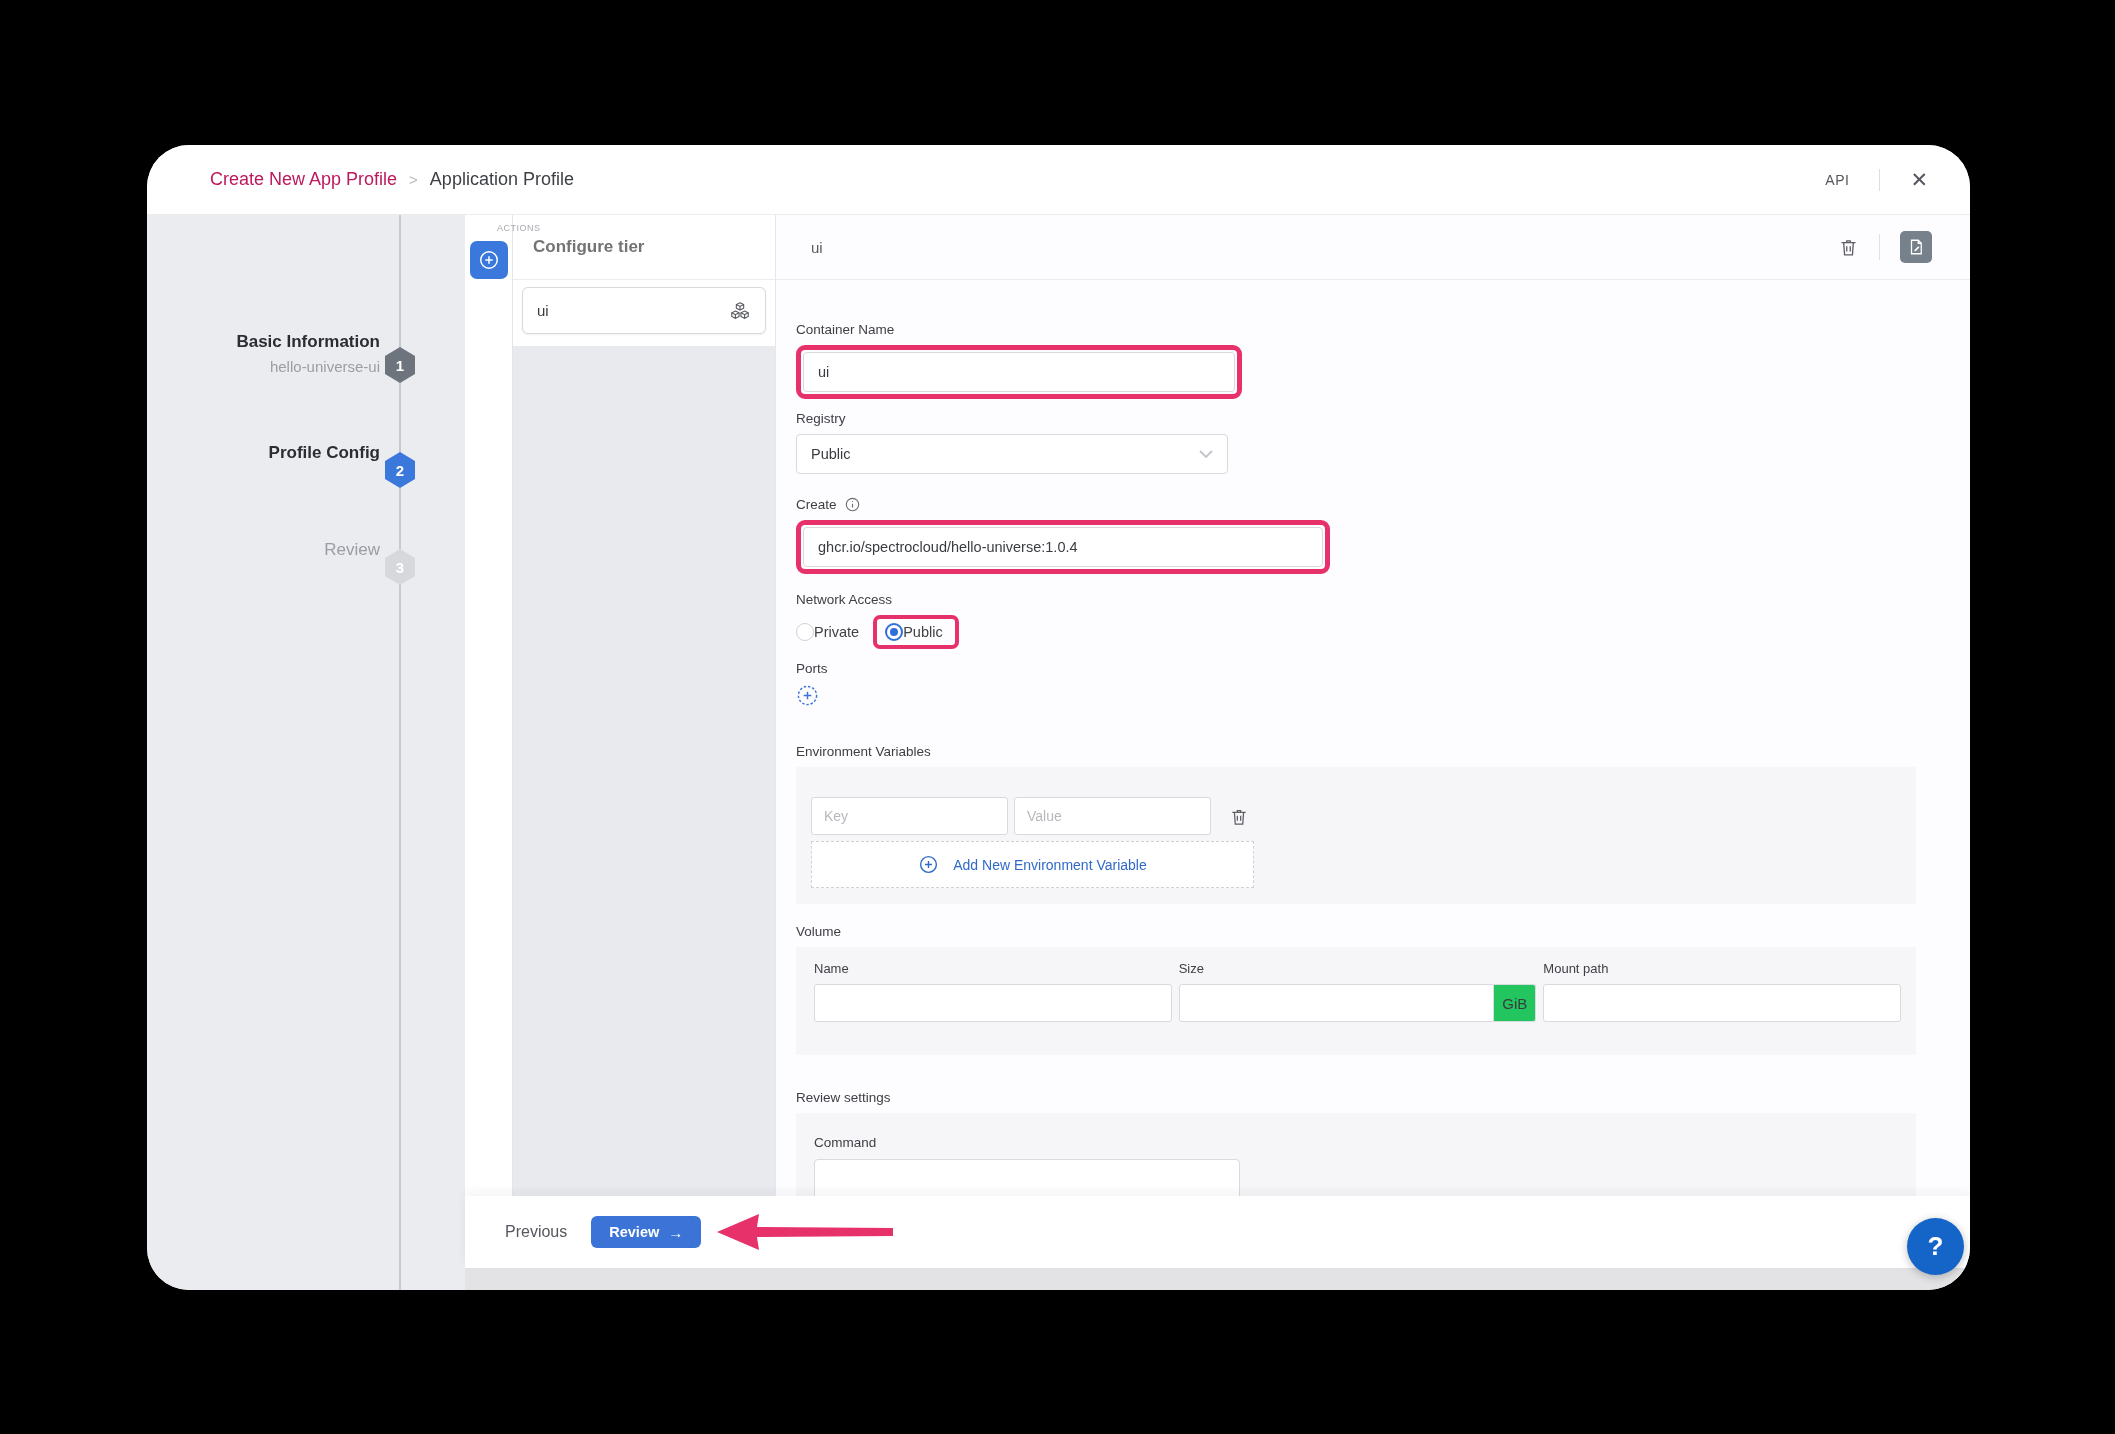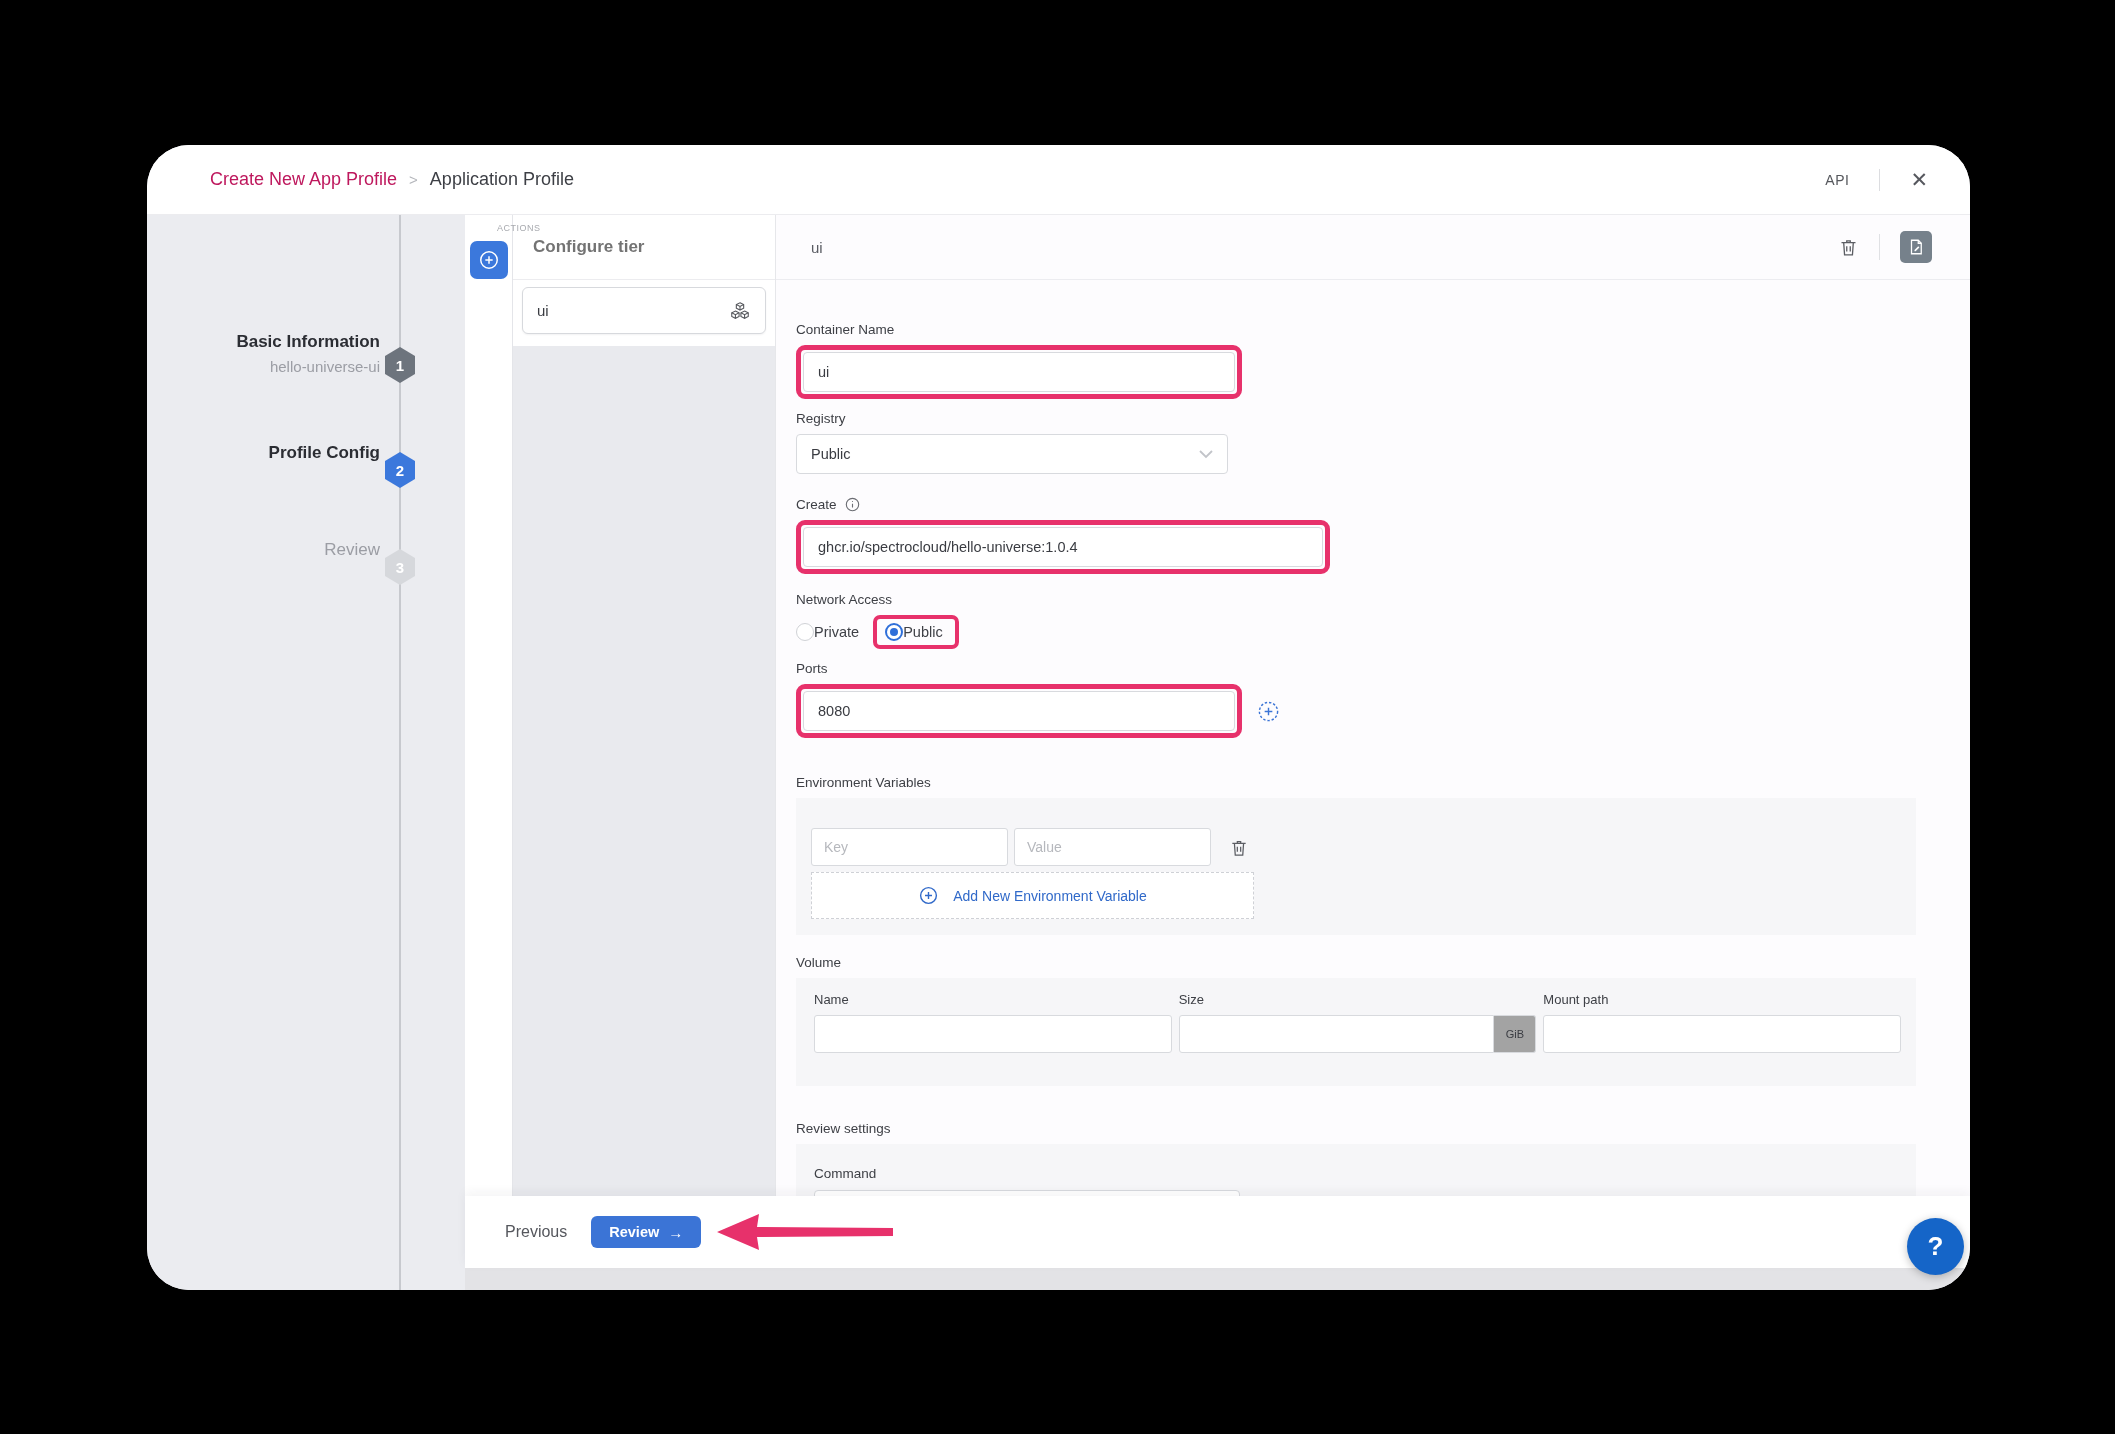--- a/index.html
+++ b/index.html
@@ -103,23 +103,23 @@
                  font-size:14px; color:#3069c9; cursor:pointer; }
 
   .vol-panel { height:108px; padding:14px 15px 0 18px; }
   .vol-row { display:flex; gap:7px; }
   .vol-field { flex:1; }
   .vol-label { font-size:13px; color:#3e4046; margin-bottom:8px; }
   .vol-input { width:100%; height:38px; background:#fff; border:1px solid #d8dade; border-radius:3px;
                padding:0 12px; font-size:14px; font-family:"Liberation Sans",sans-serif; outline:none; }
   .size-group { display:flex; }
   .size-group .vol-input { border-radius:3px 0 0 3px; }
-  .gib { width:48px; height:38px; background:#a3a3a3; border:1px solid #d8dade; border-left:none;
+  .gib { width:48px; height:38px; background:#22c55e; border:1px solid #d8dade; border-left:none;
          border-radius:0 3px 3px 0; display:flex; align-items:center; justify-content:center;
-         font-size:11px; color:#3a3c42; }
+         font-size:15px; color:#3a3c42; }
 
   .runtime-panel { height:120px; padding:22px 0 0 18px; }
   .cmd-label { font-size:13.5px; color:#3e4046; margin-bottom:9px; }
   .cmd-area { width:426px; height:70px; background:#fff; border:1px solid #d8dade; border-radius:4px;
               resize:none; outline:none; font-family:"Liberation Sans",sans-serif; }
 
   
   .footer { position:absolute; left:318px; right:0; top:1051px; height:72px; background:#fff;
             display:flex; align-items:center; box-shadow:0 -4px 10px rgba(40,40,60,.05); z-index:4; }
   .prev-link { margin-left:40px; font-size:16px; color:#55575d; cursor:pointer; }
@@ -270,23 +270,20 @@
             <span class="radio-item">
               <span class="radio checked"></span>
               <span>Public</span>
             </span>
           </span>
         </div>
 
         <div class="gap12"></div>
         <div class="f-label">Ports</div>
         <div class="ports-row">
-          <span class="hl">
-            <input class="text-input" value="8080" style="">
-          </span>
           <svg width="23" height="23" viewBox="0 0 24 24" fill="none" stroke="#3b74d6" stroke-width="1.5">
             <circle cx="12" cy="12" r="9.5" stroke-dasharray="2.5 2"></circle>
               <path d="M12 8v8M8 12h8"></path>
           </svg>
         </div>
 
         <div class="gap37"></div>
         <div class="f-label">Environment Variables</div>
         <div class="panel env-panel">
           <div class="env-inputs">

